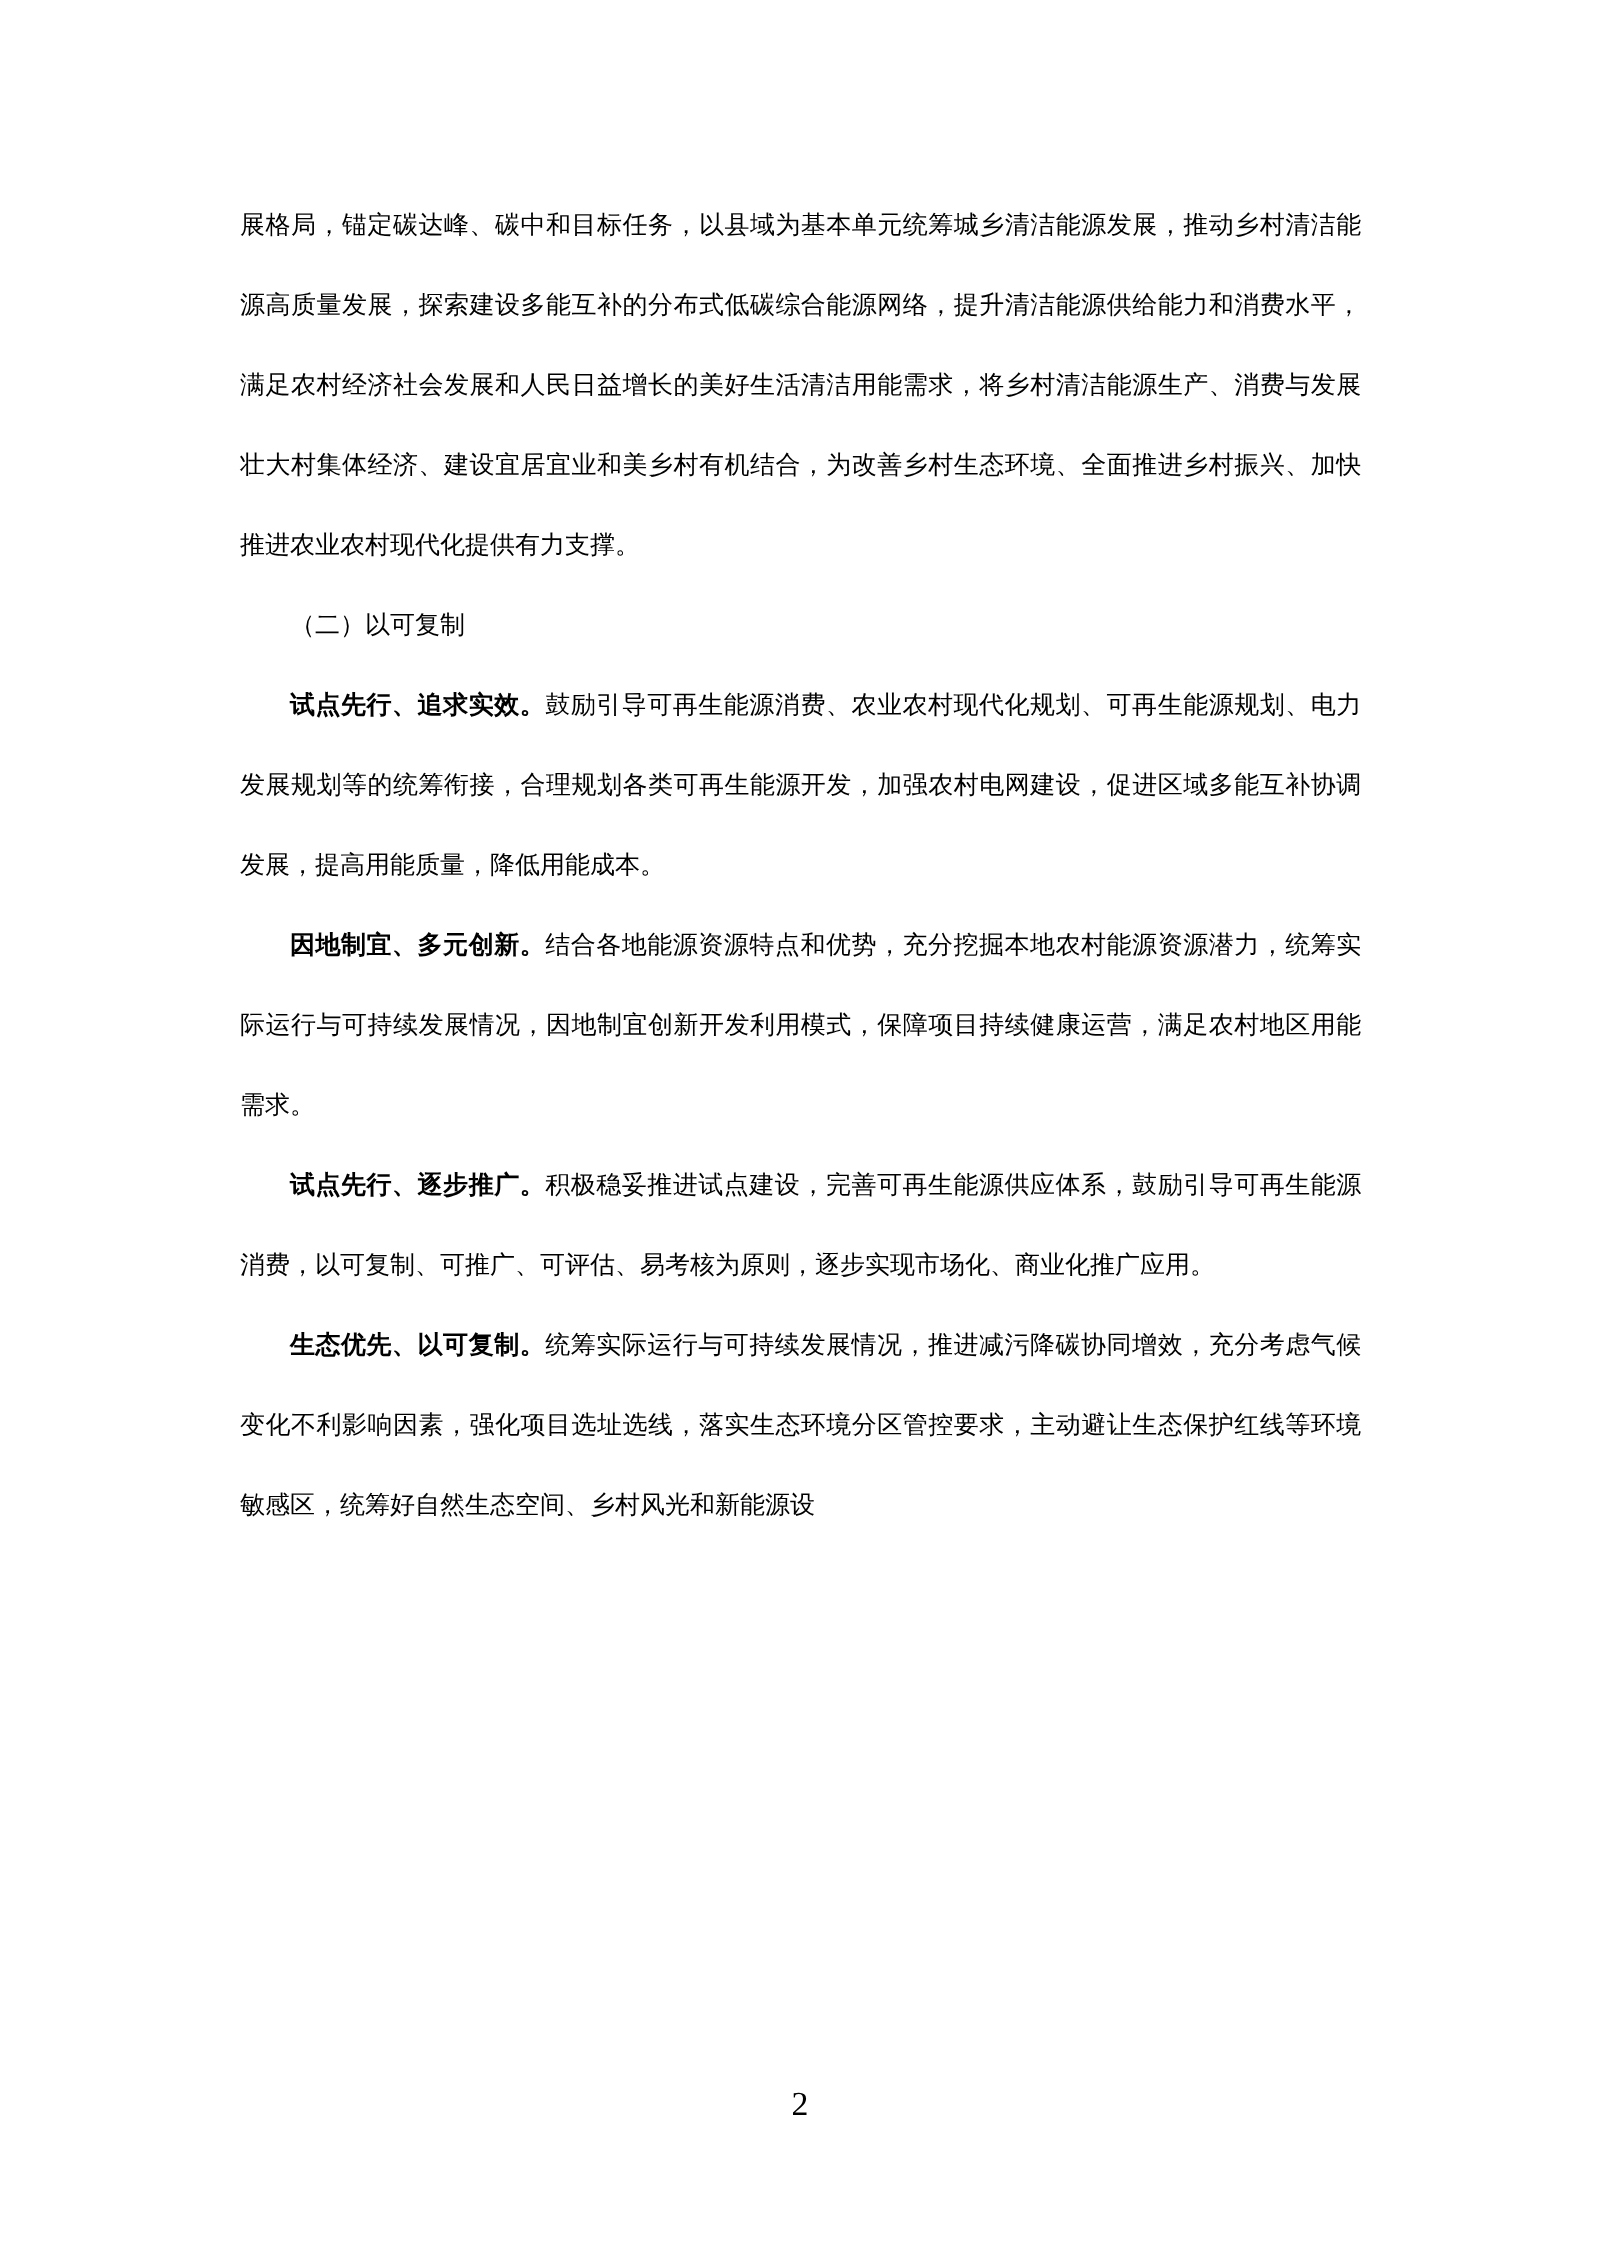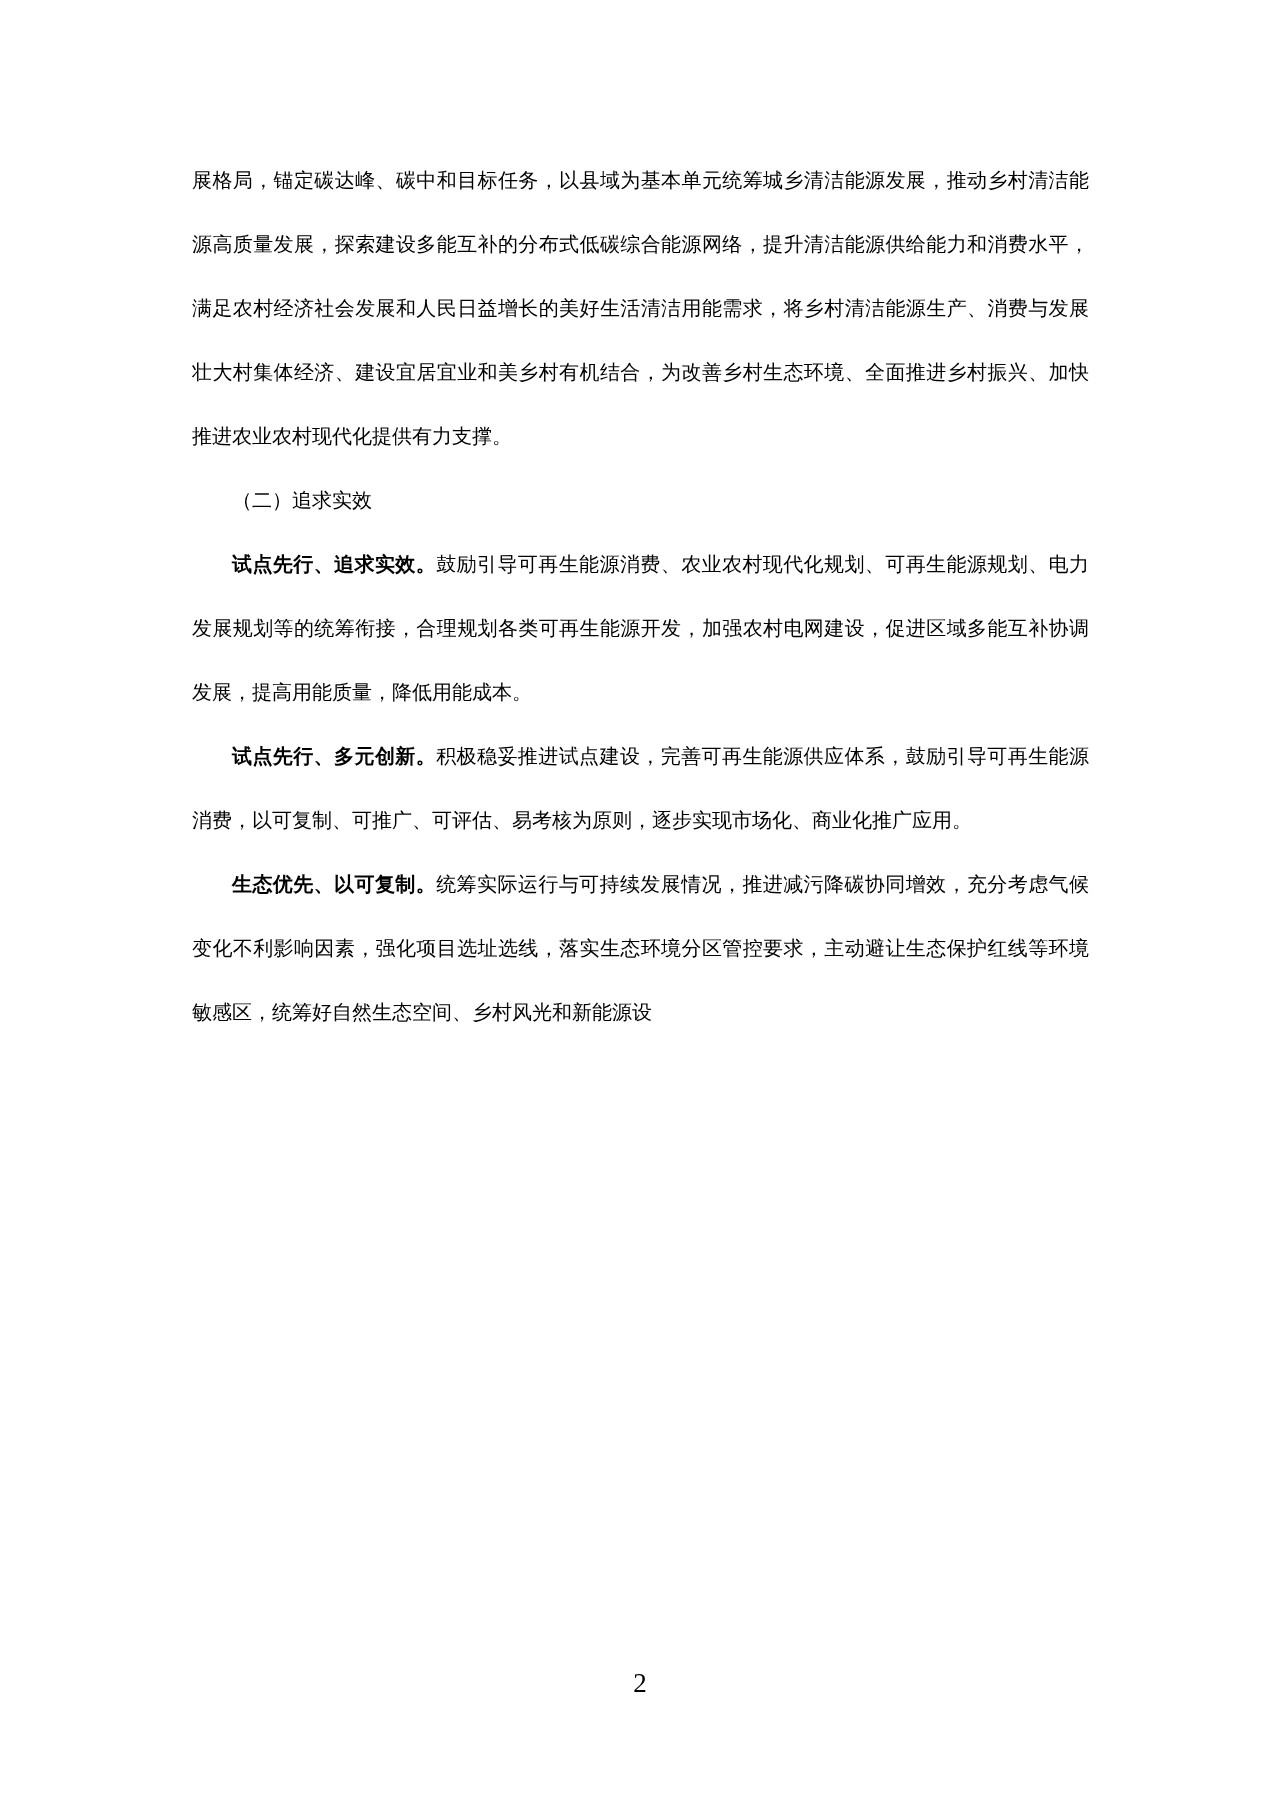--- a/index.html
+++ b/index.html
@@ -47,19 +47,20 @@
     line-height: 30px;
     color: #000000;
   }
 </style>
 </head>
 <body>
 
 <div class="page">
   <div class="content" id="doc-content">
       <p class=""><span>展格局，锚定碳达峰、碳中和目标任务，以县域为基本单元统筹城乡清洁能源发展，推动乡村清洁能源高质量发展，探索建设多能互补的分布式低碳综合能源网络，提升清洁能源供给能力和消费水平，满足农村经济社会发展和人民日益增长的美好生活清洁用能需求，将乡村清洁能源生产、消费与发展壮大村集体经济、建设宜居宜业和美乡村有机结合，为改善乡村生态环境、全面推进乡村振兴、加快推进农业农村现代化提供有力支撑。</span></p>
-      <p class="indent"><span>（二）追求实效</span></p>
+      <p class="indent"><span>（二）以可复制</span></p>
       <p class="indent"><span class="bold">试点先行、追求实效。</span><span>鼓励引导可再生能源消费、农业农村现代化规划、可再生能源规划、电力发展规划等的统筹衔接，合理规划各类可再生能源开发，加强农村电网建设，促进区域多能互补协调发展，提高用能质量，降低用能成本。</span></p>
-      <p class="indent"><span class="bold">试点先行、多元创新。</span><span>积极稳妥推进试点建设，完善可再生能源供应体系，鼓励引导可再生能源消费，以可复制、可推广、可评估、易考核为原则，逐步实现市场化、商业化推广应用。</span></p>
+      <p class="indent"><span class="bold">因地制宜、多元创新。</span><span>结合各地能源资源特点和优势，充分挖掘本地农村能源资源潜力，统筹实际运行与可持续发展情况，因地制宜创新开发利用模式，保障项目持续健康运营，满足农村地区用能需求。</span></p>
+      <p class="indent"><span class="bold">试点先行、逐步推广。</span><span>积极稳妥推进试点建设，完善可再生能源供应体系，鼓励引导可再生能源消费，以可复制、可推广、可评估、易考核为原则，逐步实现市场化、商业化推广应用。</span></p>
       <p class="indent"><span class="bold">生态优先、以可复制。</span><span>统筹实际运行与可持续发展情况，推进减污降碳协同增效，充分考虑气候变化不利影响因素，强化项目选址选线，落实生态环境分区管控要求，主动避让生态保护红线等环境敏感区，统筹好自然生态空间、乡村风光和新能源设</span></p>
     </div>
   <div class="page-number">2</div>
 </div>
 
 </body></html>

